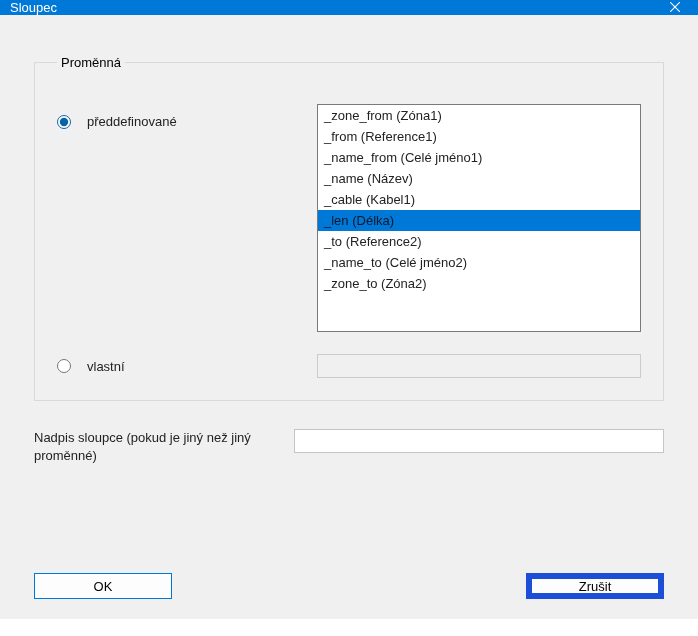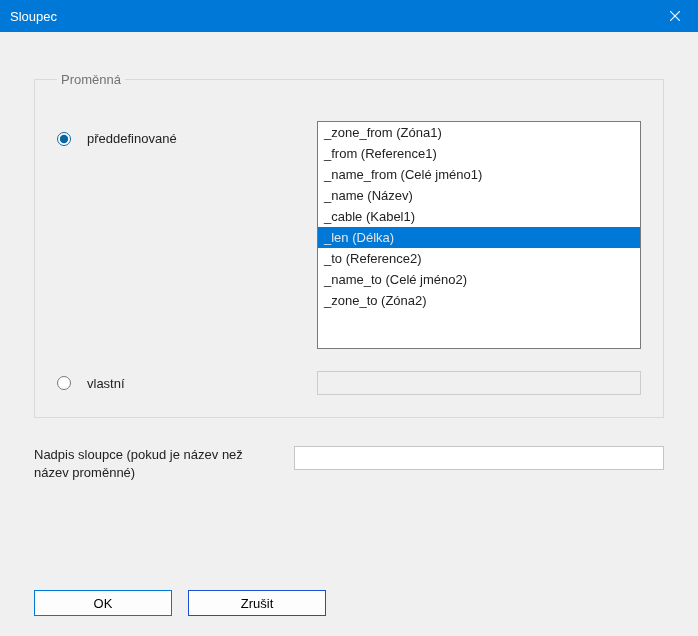--- a/index.html
+++ b/index.html
@@ -6,21 +6,21 @@
     body {
       font-family: "Segoe UI", Tahoma, sans-serif;
       font-size: 13px;
       background: #fff;
       width: 698px;
       height: 636px;
       overflow: hidden;
       color: #222;
     }
     .titlebar {
-      height: 32px;
+      height: 15px;
       background: #0078d7;
       color: #fff;
       display: flex;
       align-items: center;
       padding: 0 0 0 10px;
     }
     .titlebar .title {
       flex: 1;
       font-size: 13px;
     }
@@ -42,21 +42,21 @@
     .content {
       margin: 0 34px;
     }
     fieldset.groupbox {
       border: 1px solid #d9d9d9;
       padding: 20px 22px 22px 22px;
       position: relative;
     }
     fieldset.groupbox legend {
       padding: 0 4px;
-      color: #737373;
+      color: #000000;
       font-size: 13px;
     }
     .row {
       display: flex;
       align-items: flex-start;
     }
     .radios {
       width: 260px;
       padding-top: 24px;
     }
@@ -81,21 +81,21 @@
       margin-top: 14px;
     }
     .listbox .item {
       padding: 1px 6px;
       line-height: 19px;
       white-space: nowrap;
       cursor: default;
     }
     .listbox .item.selected {
       background: #0078d7;
-      color: #e5e5e5;
+      color: #0f172a;
     }
     .own-row {
       display: flex;
       align-items: center;
       margin-top: 22px;
     }
     .own-row .radios { padding-top: 0; }
     .own-input {
       flex: 1;
       height: 24px;
@@ -119,29 +119,29 @@
       flex: 1;
       height: 24px;
       border: 1px solid #c5c5c5;
       background: #fff;
       padding: 2px 4px;
       font-family: inherit;
       font-size: 13px;
     }
     .buttons {
       display: flex;
-      justify-content: flex-start;
+      justify-content: space-between;
       gap: 16px;
       margin-top: 108px;
     }
     .btn {
       width: 138px;
       height: 26px;
       background: #fdfdfd;
-      border: 1px solid #1d4ed8;
+      border: 6px solid #1d4ed8;
       font-family: inherit;
       font-size: 13px;
       cursor: pointer;
     }
     .btn.default {
       border: 1px solid #0078d7;
     }
   </style>
 </head>
 <body>
@@ -189,21 +189,21 @@
             <input type="radio" id="r-own" name="varmode" style="">
             <label for="r-own">vlastní</label>
           </div>
         </div>
         <input type="text" class="own-input" disabled="" value="" style="">
       </div>
 
     </fieldset>
 
     <div class="caption-row">
-      <div class="caption-label">Nadpis sloupce (pokud je název než název proměnné)</div>
+      <div class="caption-label">Nadpis sloupce (pokud je jiný než jiný proměnné)</div>
       <input type="text" class="caption-input" value="" style="">
     </div>
 
     <div class="buttons">
       <button class="btn default">OK</button>
       <button class="btn">Zrušit</button>
     </div>
   </div>
 </div>
 

